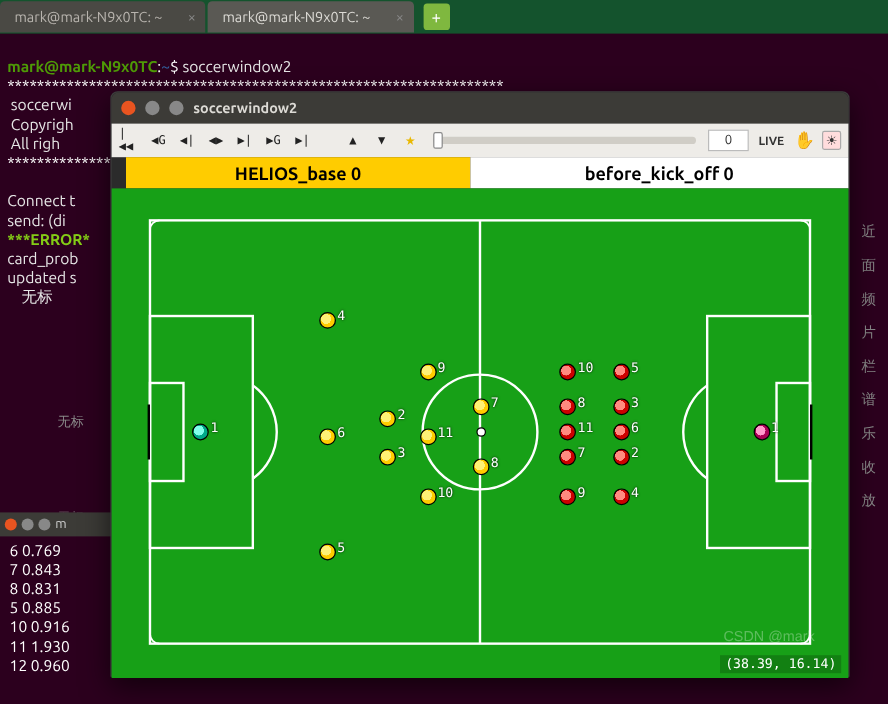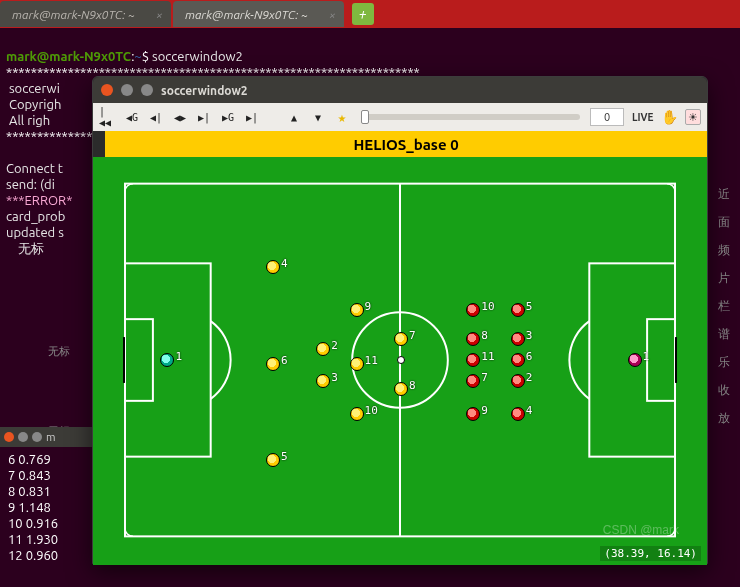--- a/index.html
+++ b/index.html
@@ -1,29 +1,29 @@
 <!DOCTYPE html>
 <html><head>
 <meta charset="utf-8">
 <style>
   * { box-sizing: border-box; margin: 0; padding: 0; font-family: "Ubuntu", sans-serif; }
   body { width: 740px; height: 587px; background: #2c001e; position: relative; overflow: hidden; }
 
-  .tabbar { position: absolute; top: 0; left: 0; right: 0; height: 28px; background: #b91c1c; display: flex; align-items: center; font-style: italic; }
+  .tabbar { position: absolute; top: 0; left: 0; right: 0; height: 28px; background: #14532d; display: flex; align-items: center; }
   .tab { height: 26px; padding: 0 36px 0 12px; background: #4a4944; color: #b8b4ae; font-size: 12px; display: flex; align-items: center; border-top-left-radius: 4px; border-top-right-radius: 4px; margin-right: 2px; position: relative; }
   .tab.active { background: #5a5954; color: #dcdad5; }
   .tab-close { position: absolute; right: 8px; font-size: 12px; color: #888; }
   .tab-add { width: 22px; height: 22px; background: #7fb83f; color: #fff; border-radius: 3px; display: flex; align-items: center; justify-content: center; margin-left: 6px; font-size: 14px; }
 
   .term { position: absolute; top: 28px; left: 0; right: 0; padding: 4px 6px; font-family: "Ubuntu Mono", monospace; font-size: 13px; color: #e6e6e6; white-space: pre; line-height: 16px; }
   .prompt-u { color: #4e9a06; font-weight: bold; }
   .prompt-c { color: #fff; }
   .prompt-p { color: #3465a4; }
   .stars { color: #fff; }
-  .err { color: #f9a8d4; }
+  .err { color: #84cc16; font-weight: bold; }
 
   .bottom-term { position: absolute; left: 0; bottom: 0; width: 120px; height: 160px; background: #2c001e; color: #fff; font-family: "Ubuntu Mono", monospace; font-size: 13px; padding: 4px 8px; line-height: 16px; }
   .bottom-term .titlebar { background: #3c3b37; color: #ccc; font-size: 11px; padding: 2px 4px; margin: -4px -8px 4px -8px; display: flex; align-items: center; gap: 4px; }
   .dot { width: 10px; height: 10px; border-radius: 50%; display: inline-block; }
   .dot.r { background: #e95420; } .dot.g { background: #888; } .dot.y { background: #888; }
 
   .side-labels { position: absolute; right: 0; top: 180px; width: 32px; color: #888; font-size: 12px; line-height: 28px; text-align: center; }
   .side-labels div { height: 28px; }
   .left-label { position: absolute; left: 48px; top: 344px; color: #888; font-size: 11px; }
   .left-label2 { position: absolute; left: 48px; top: 424px; color: #888; font-size: 11px; }
@@ -118,21 +118,21 @@
 <div class="bottom-term">
   <div class="titlebar">
     <span class="dot r"></span>
     <span class="dot g"></span>
     <span class="dot y"></span>
     <span style="font-size:11px;color:#ccc;">m</span>
   </div>
   <div> 6 0.769</div>
   <div> 7 0.843</div>
   <div> 8 0.831</div>
-  <div> 9 1.148</div>
+  <div> 5 0.885</div>
   <div>10 0.916</div>
   <div>11 1.930</div>
   <div>12 0.960</div>
 </div>
 
 <div class="swin">
   <div class="swin-title">
     <span class="dot tcr"></span>
     <span class="dot tcg"></span>
     <span class="dot tcy"></span>
@@ -155,20 +155,21 @@
       <div class="slider-thumb"></div>
     </div>
     <div class="slider-val">0</div>
     <div class="live">LIVE</div>
     <div class="hand-icon">✋</div>
     <div class="sun-icon">☀</div>
   </div>
 
   <div class="scorebar">
     <div class="score-left">HELIOS_base  0</div>
+    <div class="score-mid">before_kick_off   0</div>
   </div>
 
   <div class="field-wrap">
     <div class="pitch">
       <svg viewBox="0 0 556 358">
         <rect x="2" y="2" width="552" height="354" fill="none" stroke="#fff" stroke-width="2"></rect>
         <line x1="278" y1="2" x2="278" y2="356" stroke="#fff" stroke-width="2"></line>
         <circle cx="278" cy="179" r="48" fill="none" stroke="#fff" stroke-width="2"></circle>
         <circle cx="278" cy="179" r="2" fill="#fff"></circle>
 

